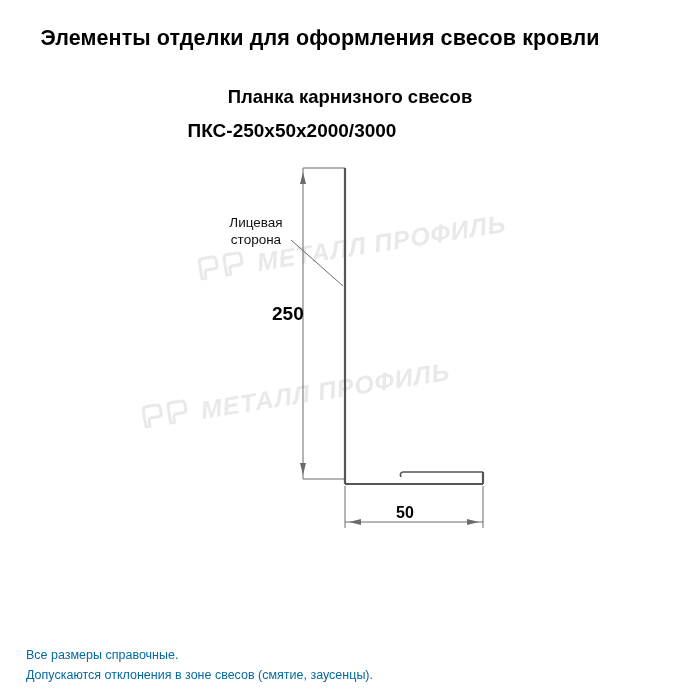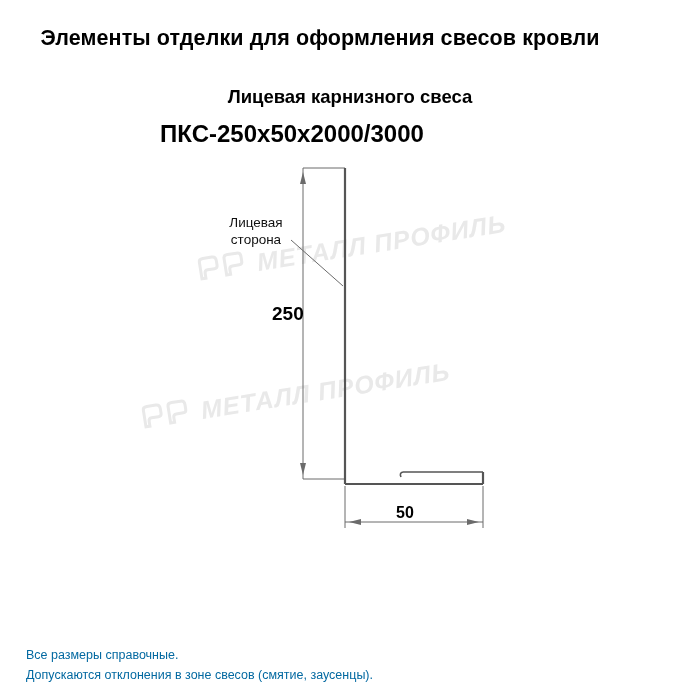--- a/index.html
+++ b/index.html
@@ -37,21 +37,21 @@
     font-size: 18.5px;
     font-weight: bold;
     color: #000000;
   }
   .title-code {
     position: absolute;
     top: 120px;
     left: 0;
     width: 584px;
     text-align: center;
-    font-size: 24px;
+    font-size: 19px;
     font-weight: bold;
     color: #000000;
   }
 
   
   .drawing {
     position: absolute;
     top: 0;
     left: 0;
     width: 700px;
@@ -113,21 +113,21 @@
     top: 504px;
     font-size: 16px;
     font-weight: bold;
     color: #000000;
   }
 </style>
 </head>
 <body>
 
 <div class="title-main">Элементы отделки для оформления свесов кровли</div>
-<div class="title-sub">Лицевая карнизного свеса</div>
+<div class="title-sub">Планка карнизного свесов</div>
 <div class="title-code">ПКС-250х50х2000/3000</div>
 
 <div class="watermark wm1">
   <span class="mark-glyph">
     <svg width="52" height="26" viewBox="0 0 52 26" aria-hidden="true">
       <path d="M3 23 L3 6 Q3 3 7 3 L16 3 Q20 3 20 7 L20 12 Q20 15 17 15 L10 15 Q7 15 7 18 L7 23 Z" fill="none" stroke="#e9e9e9" stroke-width="3"></path>
       <path d="M28 23 L28 6 Q28 3 32 3 L41 3 Q45 3 45 7 L45 12 Q45 15 42 15 L35 15 Q32 15 32 18 L32 23 Z" fill="none" stroke="#e9e9e9" stroke-width="3"></path>
     </svg>
   </span><span>МЕТАЛЛ ПРОФИЛЬ</span>
 </div>

